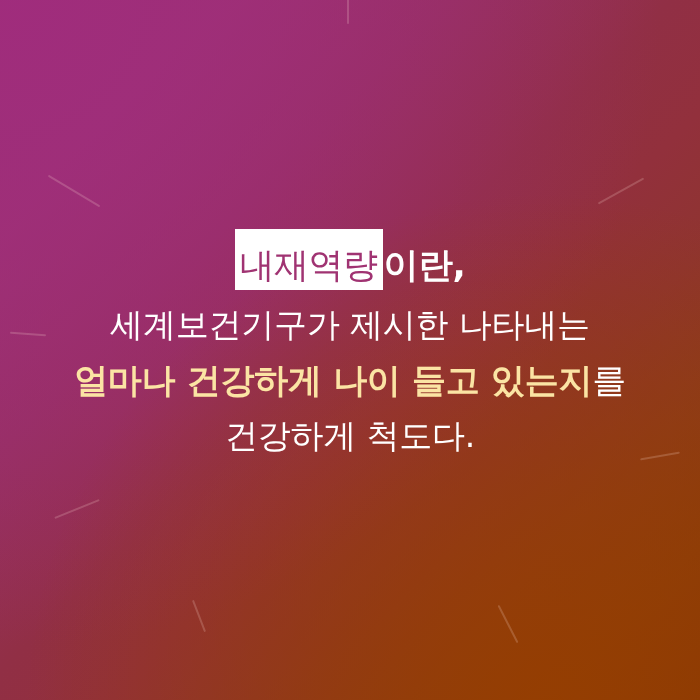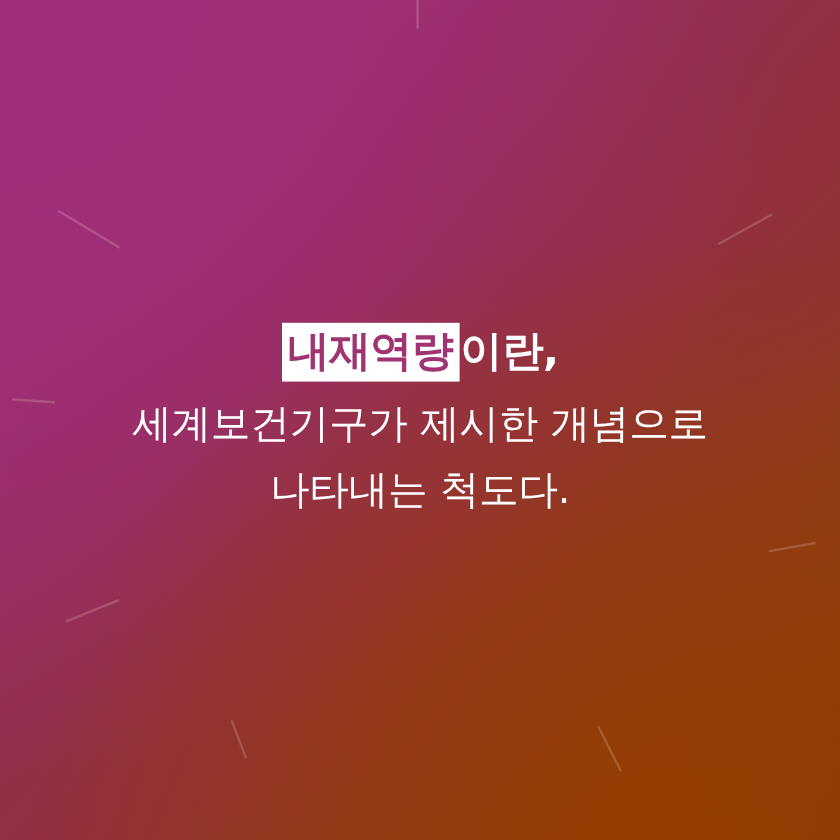--- a/index.html
+++ b/index.html
@@ -58,22 +58,22 @@
     line-height: 1.0;
   }
 
   .line1 {
     font-size: 35px;
     margin-bottom: 25px;
   }
   .hl {
     background: #ffffff;
     color: #a03372;
-    font-weight: bold;
-    padding: 4px 5px 5px 5px;
+    font-weight: normal;
+    padding: 16px 5px 5px 5px;
     letter-spacing: -0.5px;
   }
   .after-hl {
     color: #ffffff;
     font-weight: bold;
     letter-spacing: -0.5px;
     margin-left: 1px;
   }
 
   .line2 {
@@ -121,19 +121,22 @@
       <div class="ray" style="left: 640px; top: 455px; width: 40px; height: 2px; transform: rotate(-10deg);"></div>
       <div class="ray" style="left: 10px; top: 333px; width: 36px; height: 2px; transform: rotate(4deg);"></div>
     </div>
 
   <div id="content">
 
     <div class="line line1">
       <span class="hl">내재역량</span><span class="after-hl">이란,</span>
     </div>
 
-    <div class="line line2">세계보건기구가 제시한 개념으로</div>
+    <div class="line line2">세계보건기구가 제시한 나타내는</div>
 
+    <div class="line line3">
+      <span class="em-yellow">얼마나 건강하게 나이 들고 있는지</span><span class="tail-white">를</span>
+    </div>
 
-    <div class="line line4">나타내는 척도다.</div>
+    <div class="line line4">건강하게 척도다.</div>
 
   </div>
 </div>
 
 </body></html>

